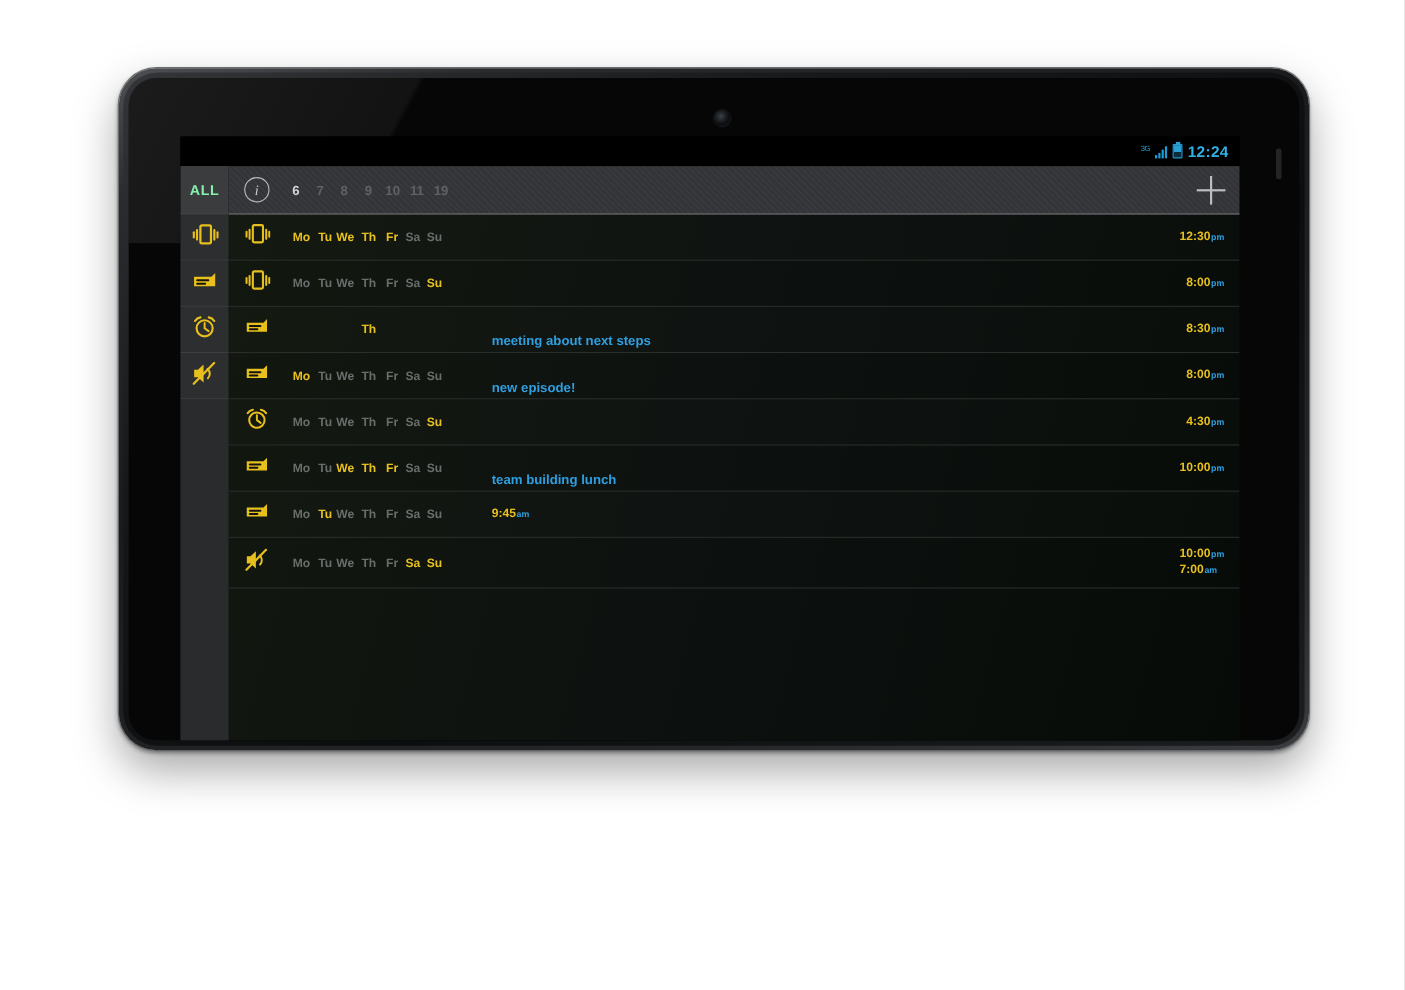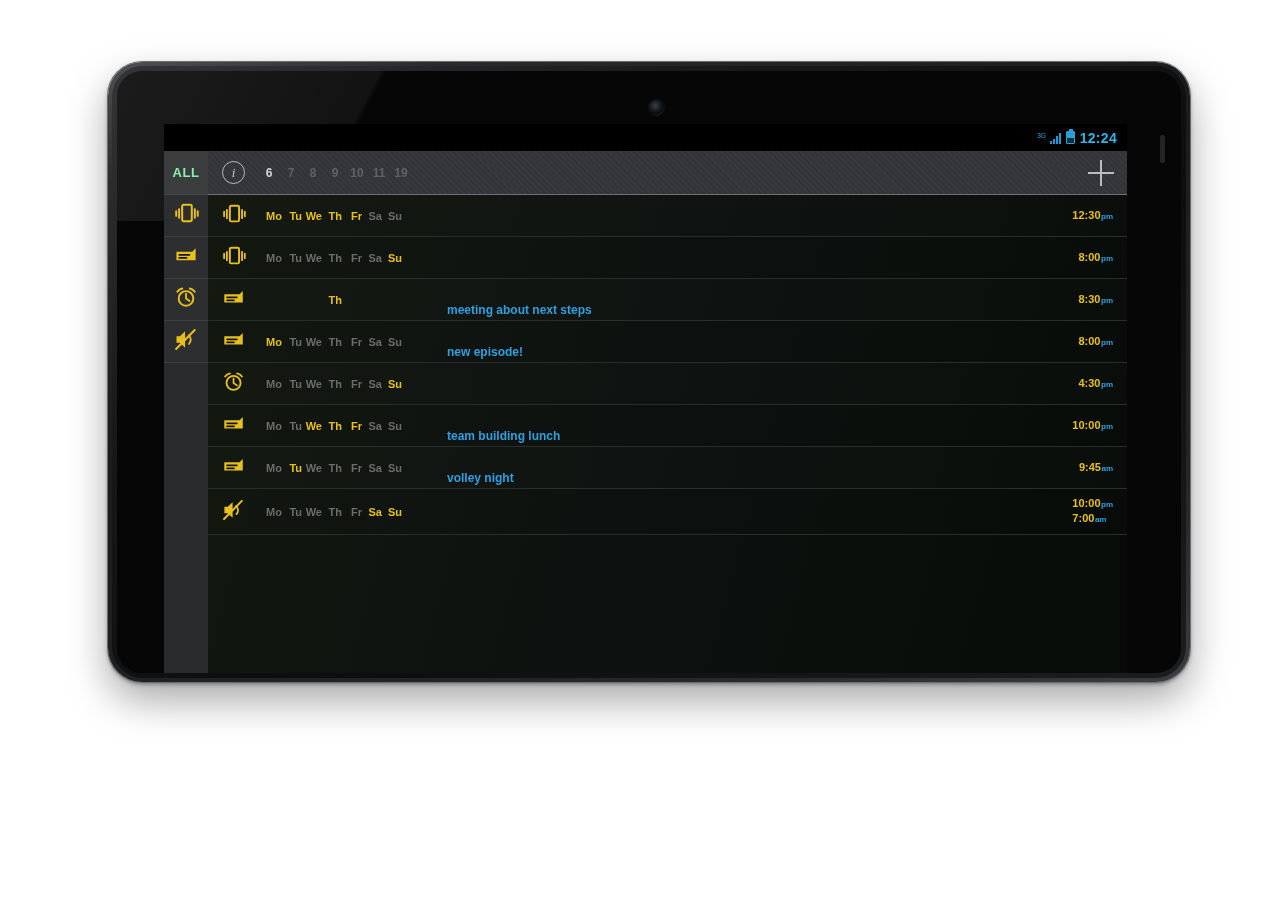--- a/index.html
+++ b/index.html
@@ -492,21 +492,20 @@
                 </div>
                 <div class="days">
                   <span class="day">Mo</span>
                   <span class="day on">Tu</span>
                   <span class="day">We</span>
                   <span class="day">Th</span>
                   <span class="day">Fr</span>
                   <span class="day">Sa</span>
                   <span class="day">Su</span>
                 </div>
-                <div class="row-title">volley night</div>
                 <div class="row-times">
                   <div class="tm"><span>9:45</span><span class="mer">am</span></div>
                 </div>
               </div>
               <div class="row tall">
                 <div class="row-icon">
                   <span class="gl"><svg width="24" height="24" viewBox="0 0 26 25">
                       <path d="M11.5 4 L6.2 9 H2.6 V16 H6.2 L11.5 21 Z" fill="#e8c01e"></path>
                       <path d="M2.2 22.3 L21.5 2.6" stroke="#e8c01e" stroke-width="2.1" stroke-linecap="round"></path>
                       <path d="M15.3 8.2 A6 6 0 0 1 15.6 17" fill="none" stroke="#e8c01e" stroke-width="1.9" stroke-linecap="round"></path>

